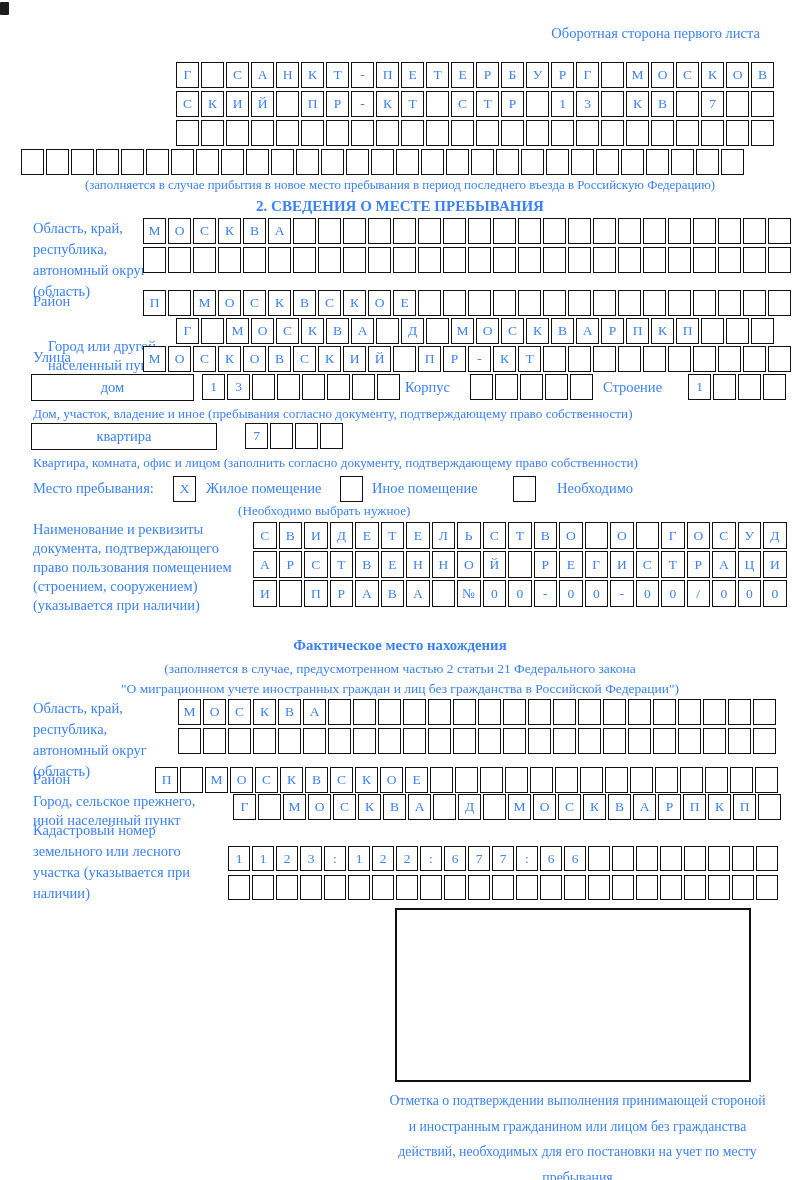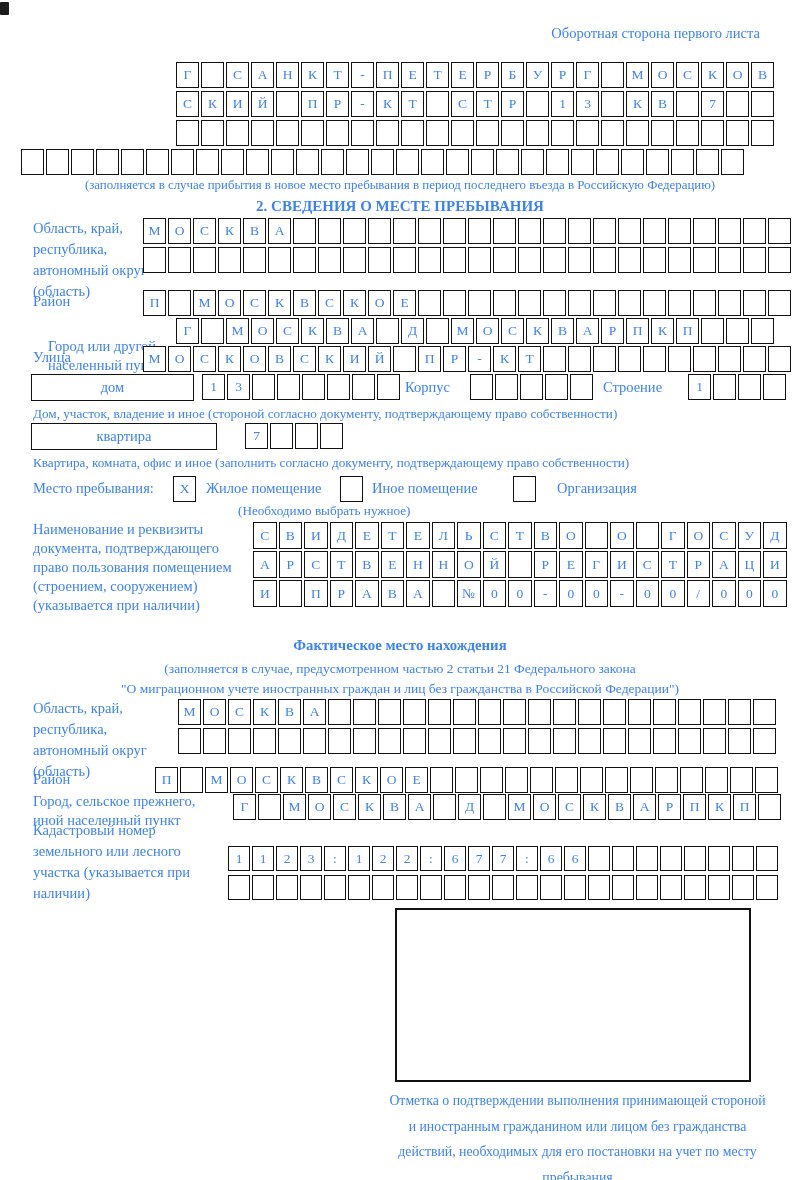--- a/index.html
+++ b/index.html
@@ -310,38 +310,38 @@
       <span class="cell"></span>
       <span class="cell"></span>
     </div>
   <div class="abs lbl" style="top:377px;left:603px;">Строение</div>
   <div class="abs cells" style="top:374px;left:688px;">
       <span class="cell">1</span>
       <span class="cell"></span>
       <span class="cell"></span>
       <span class="cell"></span>
     </div>
-  <div class="abs cap" style="top:406px;left:33px;">Дом, участок, владение и иное (стороной согласно документу, подтверждающему право собственности)</div>
+  <div class="abs cap" style="top:406px;left:33px;">Дом, участок, владение и иное (пребывания согласно документу, подтверждающему право собственности)</div>
 
   <div class="abs widebox" style="top:423px;left:31px;width:186px;height:27px;">квартира</div>
   <div class="abs cells" style="top:423px;left:245px;">
       <span class="cell">7</span>
       <span class="cell"></span>
       <span class="cell"></span>
       <span class="cell"></span>
     </div>
-  <div class="abs cap" style="top:455px;left:33px;">Квартира, комната, офис и иное (заполнить согласно документу, подтверждающему право собственности)</div>
+  <div class="abs cap" style="top:455px;left:33px;">Квартира, комната, офис и лицом (заполнить согласно документу, подтверждающему право собственности)</div>
 
   <div class="abs lbl" style="top:478px;left:33px;">Место пребывания:</div>
   <div class="abs cell" style="top:476px;left:173px;">X</div>
   <div class="abs lbl" style="top:478px;left:206px;">Жилое помещение</div>
   <div class="abs cell" style="top:476px;left:340px;"></div>
   <div class="abs lbl" style="top:478px;left:372px;">Иное помещение</div>
   <div class="abs cell" style="top:476px;left:513px;"></div>
-  <div class="abs lbl" style="top:478px;left:557px;">Организация</div>
+  <div class="abs lbl" style="top:478px;left:557px;">Необходимо</div>
   <div class="abs cap" style="top:503px;left:238px;">(Необходимо выбрать нужное)</div>
 
   <div class="abs lbl tight" style="top:520px;left:33px;width:222px;">Наименование и реквизиты документа, подтверждающего право пользования помещением (строением, сооружением) (указывается при наличии)</div>
   <div class="abs cells lg" style="top:522px;left:253px;">
       <span class="cell">С</span>
       <span class="cell">В</span>
       <span class="cell">И</span>
       <span class="cell">Д</span>
       <span class="cell">Е</span>
       <span class="cell">Т</span>

